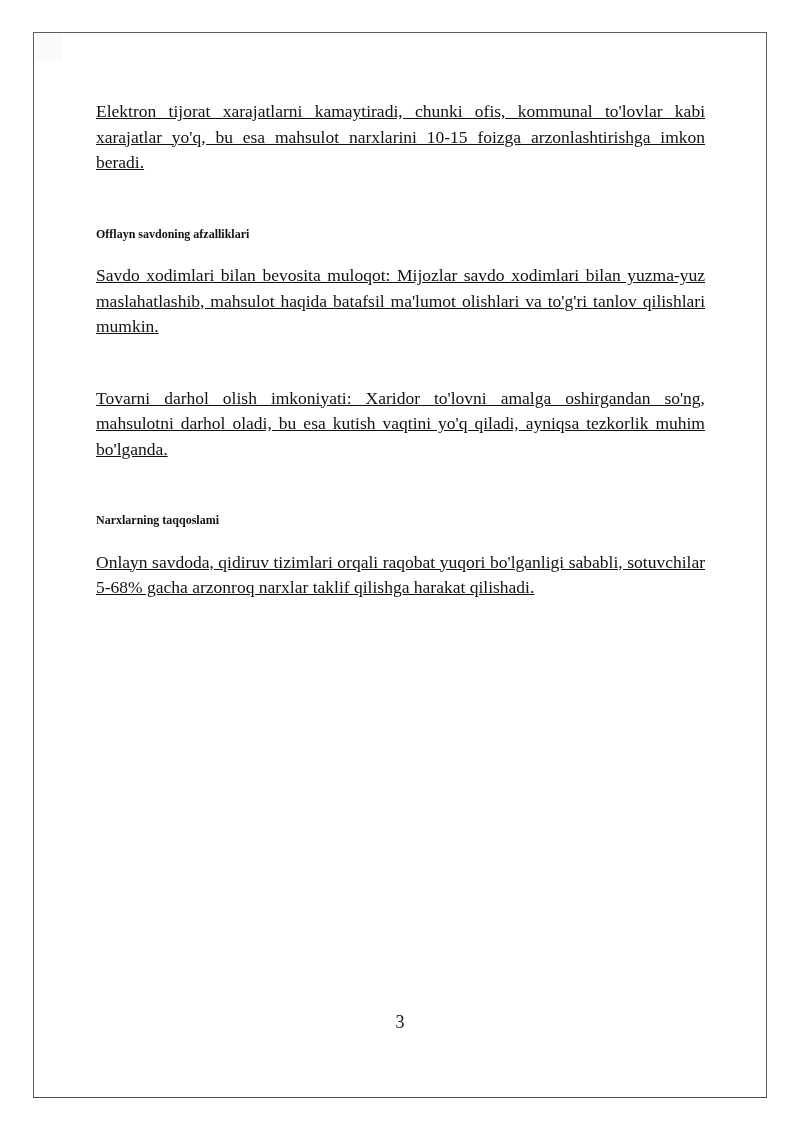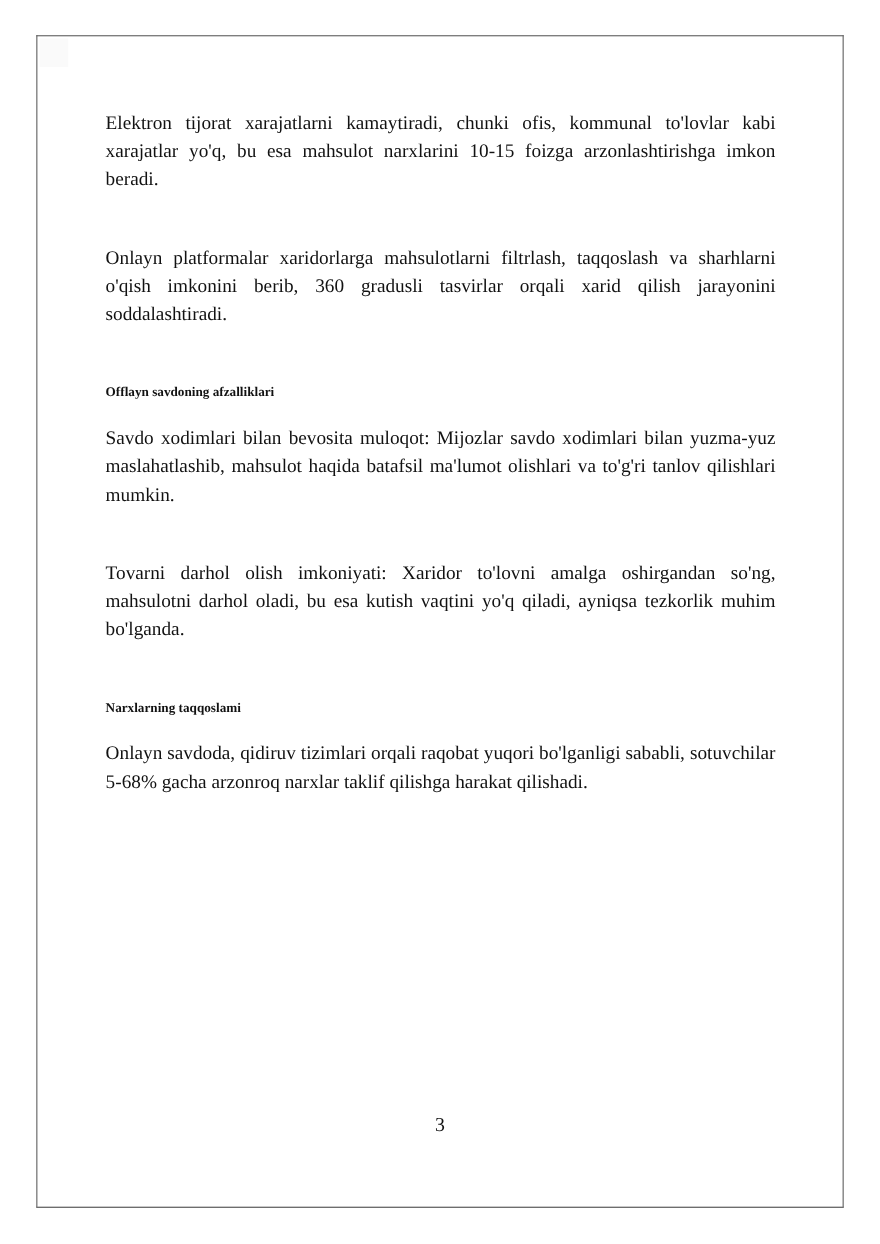--- a/index.html
+++ b/index.html
@@ -41,20 +41,21 @@
     top: 0;
     width: 609px;
     padding: 66px 61px 0 62px;
     color: #121212;
     font-size: 17.5px;
     line-height: 25.5px;
     text-align: justify;
   }
   .content p {
     margin: 0 0 46px 0;
+    text-decoration: underline;
   }
   .content h2 {
     font-size: 12px;
     line-height: 25.5px;
     font-weight: bold;
     text-align: left;
     margin: 0 0 16px 0;
   }
   .page-number {
     position: absolute;
@@ -68,21 +69,20 @@
   }
 </style>
 </head>
 <body>
 
 <div class="canvas">
   <div class="page">
     <div class="corner-artifact"></div>
     <div class="content">
       <p>Elektron tijorat xarajatlarni kamaytiradi, chunki ofis, kommunal to'lovlar kabi xarajatlar yo'q, bu esa mahsulot narxlarini 10-15 foizga arzonlashtirishga imkon beradi.</p>
-      <p>Onlayn platformalar xaridorlarga mahsulotlarni filtrlash, taqqoslash va sharhlarni o'qish imkonini berib, 360 gradusli tasvirlar orqali xarid qilish jarayonini soddalashtiradi.</p>
       <h2>Offlayn savdoning afzalliklari</h2>
       <p>Savdo xodimlari bilan bevosita muloqot: Mijozlar savdo xodimlari bilan yuzma-yuz maslahatlashib, mahsulot haqida batafsil ma'lumot olishlari va to'g'ri tanlov qilishlari mumkin.</p>
       <p>Tovarni darhol olish imkoniyati: Xaridor to'lovni amalga oshirgandan so'ng, mahsulotni darhol oladi, bu esa kutish vaqtini yo'q qiladi, ayniqsa tezkorlik muhim bo'lganda.</p>
       <h2>Narxlarning taqqoslami</h2>
       <p>Onlayn savdoda, qidiruv tizimlari orqali raqobat yuqori bo'lganligi sababli, sotuvchilar 5-68% gacha arzonroq narxlar taklif qilishga harakat qilishadi.</p>
     </div>
     <div class="page-number">3</div>
   </div>
 </div>
 

